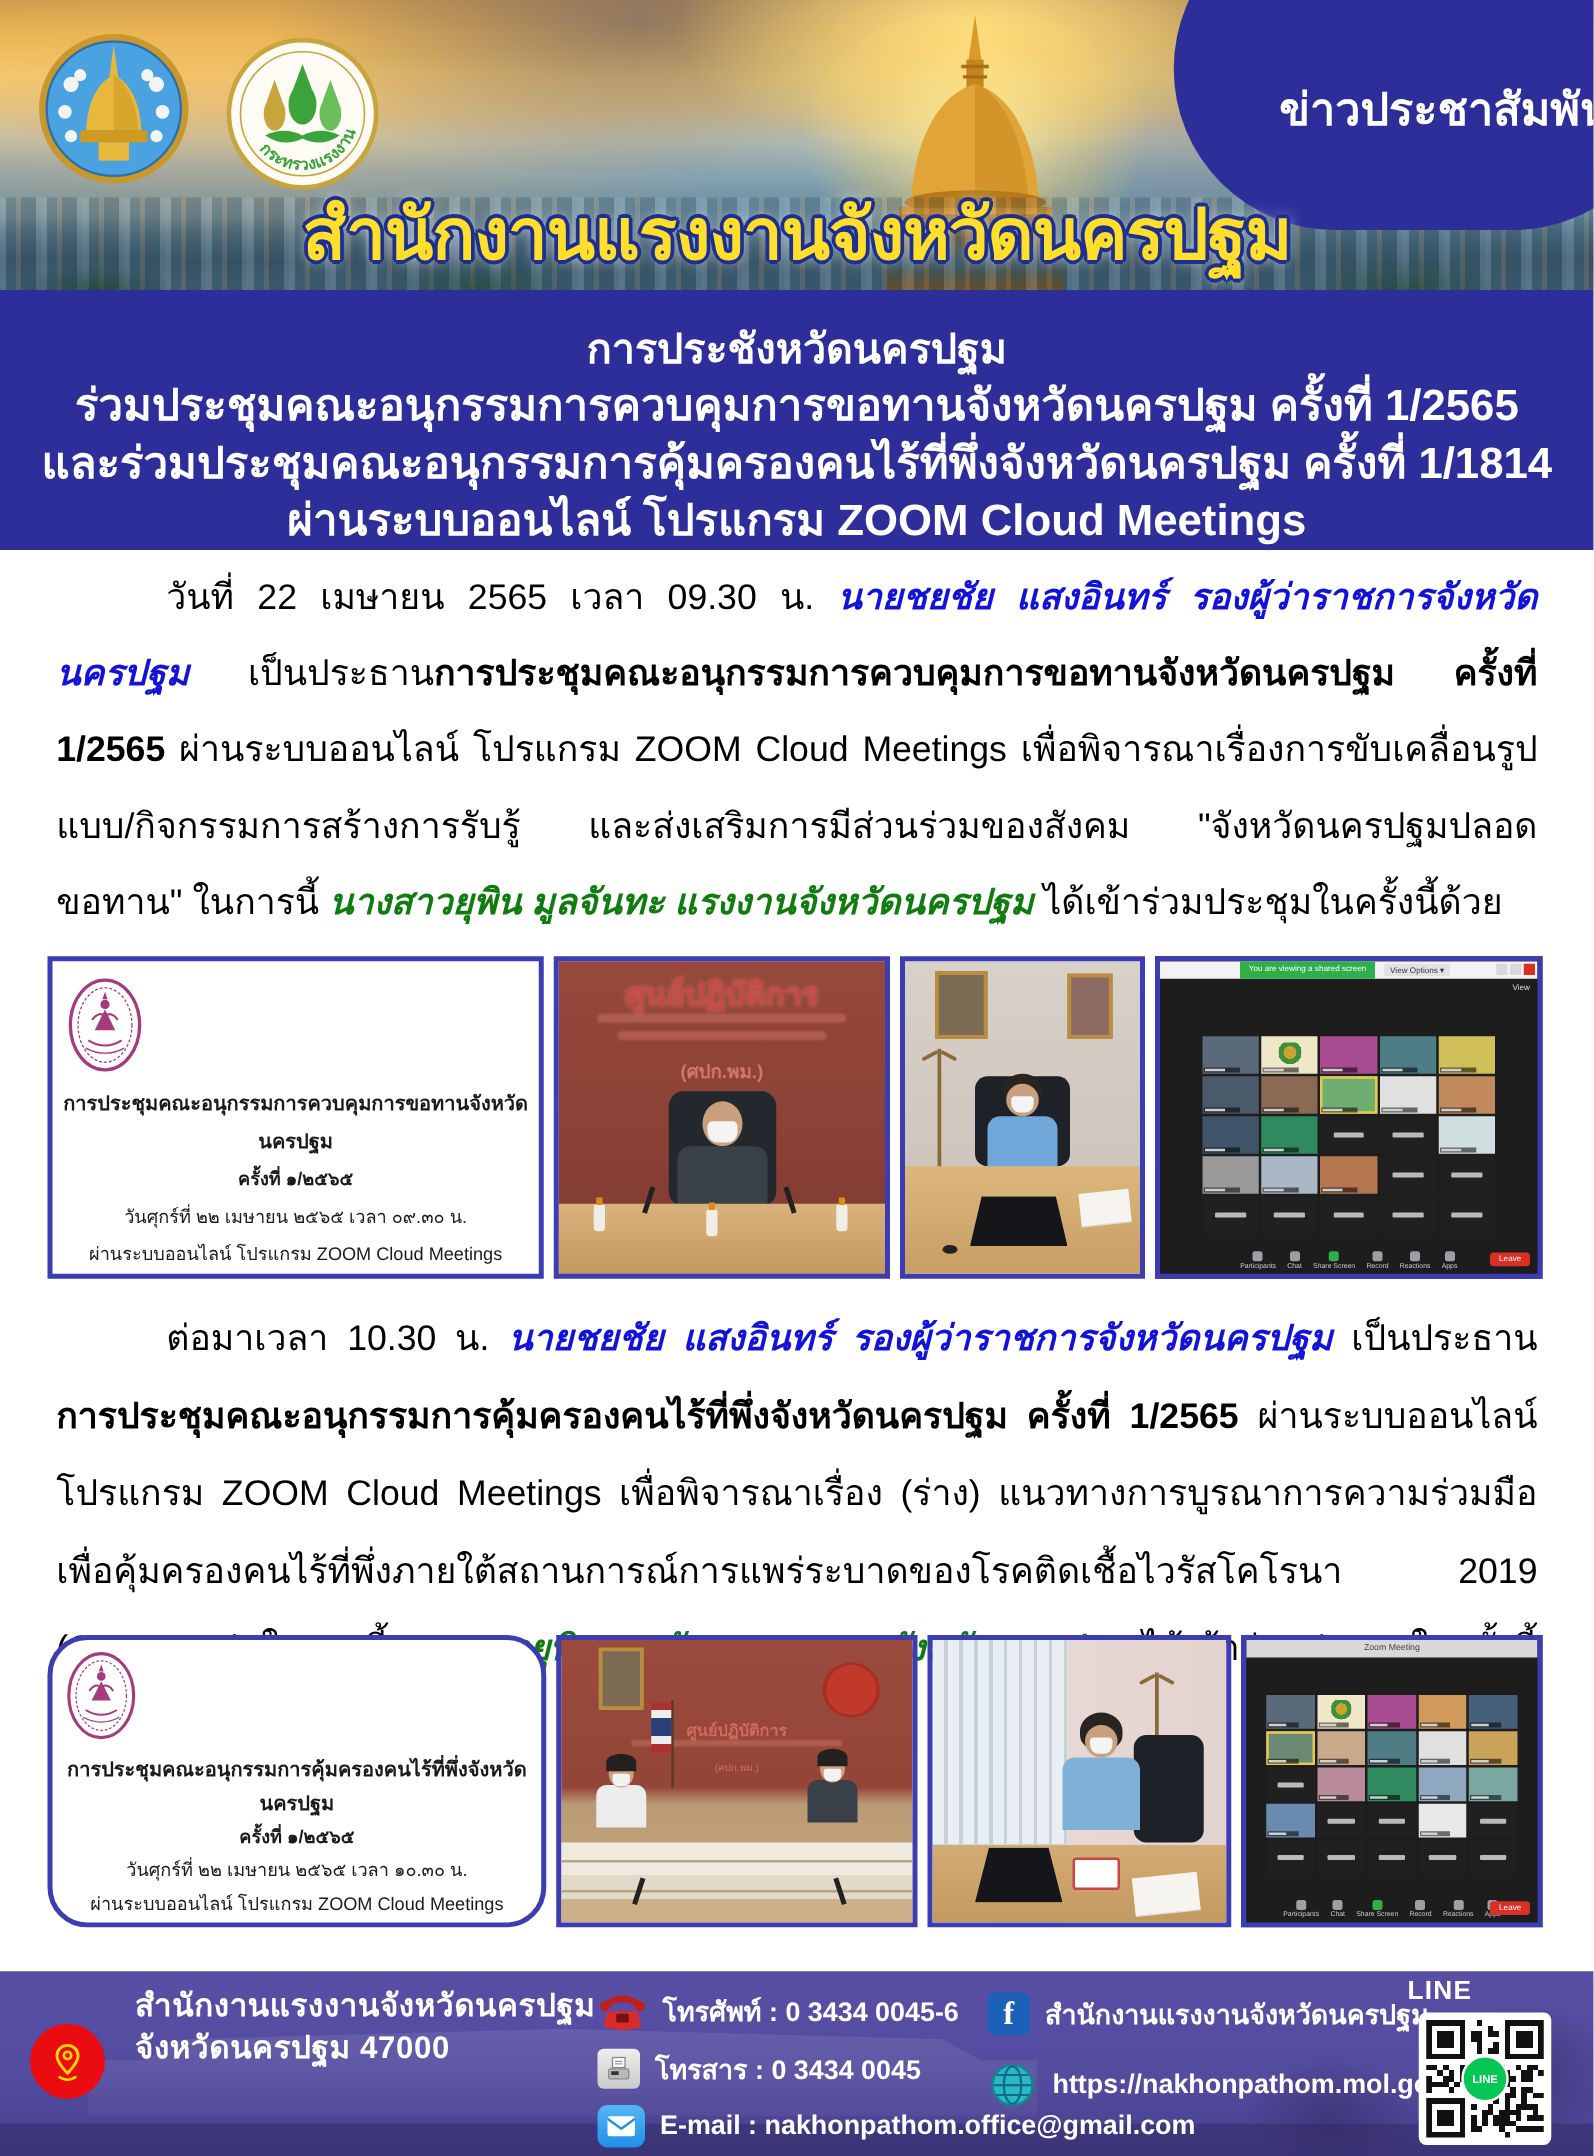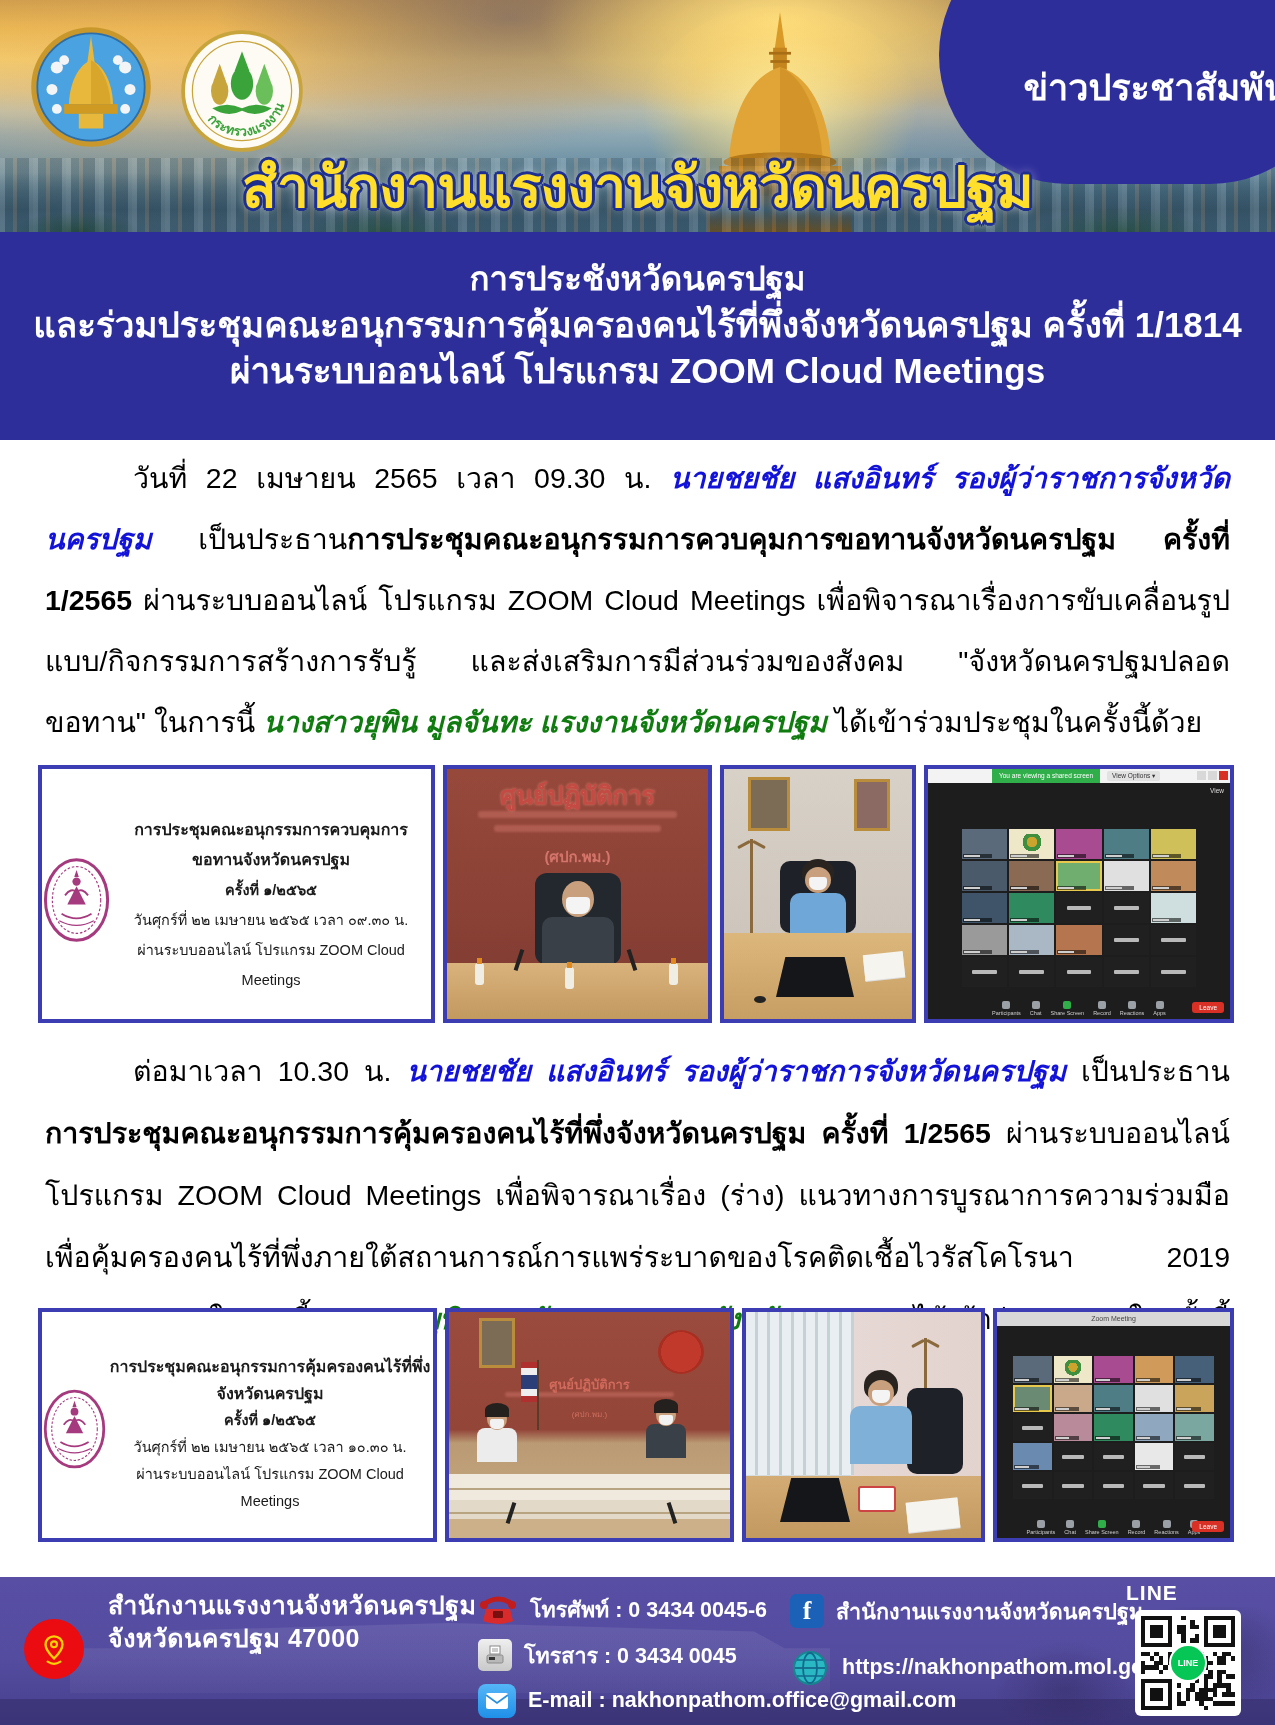--- a/index.html
+++ b/index.html
@@ -60,26 +60,26 @@
   .row1{top:765px;height:258px;}
   .row2{top:1308px;height:234px;}
   .photo{border:4px solid var(--photo-border,#3d3db3);box-sizing:border-box;background:#fff;
     position:relative;overflow:hidden;flex:none;margin:0;}
   .row1 .p1w{width:397px;height:258px;} .row1 .p2w{width:269px;height:258px;}
   .row1 .p3w{width:196px;height:258px;} .row1 .p4w{width:310px;height:258px;}
   .row2 .p1w{width:399px;height:234px;} .row2 .p2w{width:289px;height:234px;}
   .row2 .p3w{width:243px;height:234px;} .row2 .p4w{width:241px;height:234px;}
 
   
-  .slide{display:flex;flex-direction:row;align-items:center;padding-top:12px;}
+  .slide{display:flex;flex-direction:column;padding-top:12px;}
   .slide-lines{margin-top:10px;width:100%;}
   .slide-line{text-align:center;color:#1a1a1a;font-size:14.5px;line-height:30px;}
   .slide-line:first-child{font-size:16px;font-weight:bold;}
   .slide-line:nth-child(2){font-weight:bold;}
-  .row2 .slide{padding-top:8px;}
+  .row2 .slide{padding-top:8px;border-radius:32px;}
   .row2 .slide-line{line-height:27px;}
 
   
   .scene-man{background:linear-gradient(180deg,#96493b 0%,#8b4136 55%,#7d3a30 100%);}
   .redsign{position:absolute;top:6px;left:0;width:100%;text-align:center;color:#c44a44;
     font-weight:bold;font-size:25px;filter:blur(.7px);text-shadow:0 0 3px rgba(255,160,140,.6);}
   .redline{position:absolute;left:12%;width:76%;height:7px;background:rgba(212,120,108,.45);
     border-radius:3px;filter:blur(1px);}
   .spk{position:absolute;top:76px;left:0;width:100%;text-align:center;color:#d4756b;
     font-size:15px;font-weight:bold;filter:blur(.5px);}
@@ -282,20 +282,21 @@
     </svg>
 
     <div class="badge">
       <span>ข่าวประชาสัมพันธ์</span>
     </div>
     <div class="main-title">สำนักงานแรงงานจังหวัดนครปฐม</div>
   </header>
 
   <section class="banner">
       <div class="banner-line">การประชังหวัดนครปฐม</div>
+      <div class="banner-line">ร่วมประชุมคณะอนุกรรมการควบคุมการขอทานจังหวัดนครปฐม ครั้งที่ 1/2565</div>
       <div class="banner-line">และร่วมประชุมคณะอนุกรรมการคุ้มครองคนไร้ที่พึ่งจังหวัดนครปฐม ครั้งที่ 1/1814</div>
       <div class="banner-line">ผ่านระบบออนไลน์ โปรแกรม ZOOM Cloud Meetings</div>
     </section>
 
   <p class="para" id="p1"><span class="run-normal">วันที่ 22 เมษายน 2565 เวลา 09.30 น. </span><span class="run-blue">นายชยชัย แสงอินทร์ รองผู้ว่าราชการจังหวัดนครปฐม </span><span class="run-normal">เป็นประธาน</span><span class="run-bold">การประชุมคณะอนุกรรมการควบคุมการขอทานจังหวัดนครปฐม ครั้งที่ 1/2565 </span><span class="run-normal">ผ่านระบบออนไลน์ โปรแกรม ZOOM Cloud Meetings เพื่อพิจารณาเรื่องการขับเคลื่อนรูปแบบ/กิจกรรมการสร้างการรับรู้ และส่งเสริมการมีส่วนร่วมของสังคม "จังหวัดนครปฐมปลอดขอทาน" ในการนี้ </span><span class="run-green">นางสาวยุพิน มูลจันทะ แรงงานจังหวัดนครปฐม </span><span class="run-normal">ได้เข้าร่วมประชุมในครั้งนี้ด้วย</span></p>
 
   <div class="photo-row row1">
     <figure class="photo p1w slide">
       <svg viewBox="0 0 60 76" width="84" height="106">
         <ellipse cx="30" cy="38" rx="27" ry="35" fill="none" stroke="#a63a7e" stroke-width="2.6"></ellipse>

